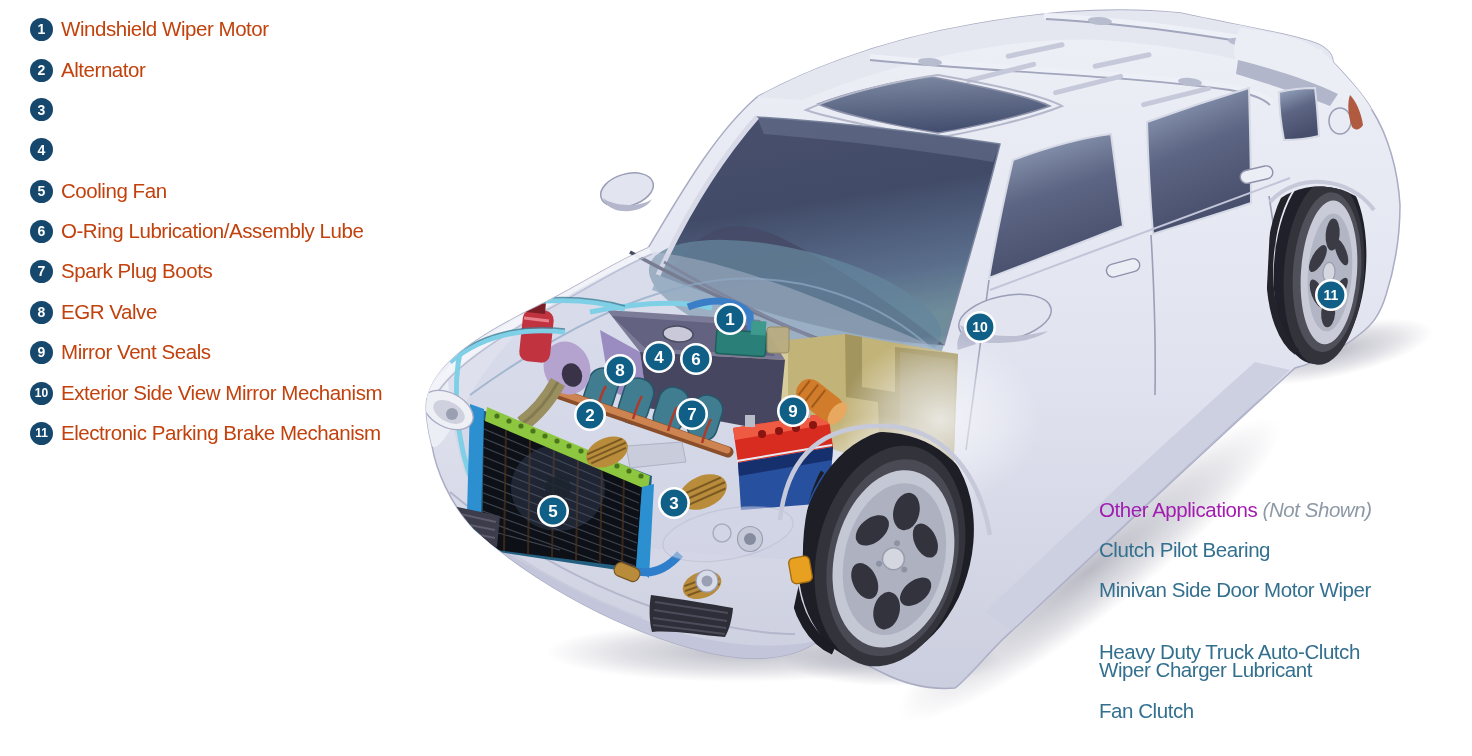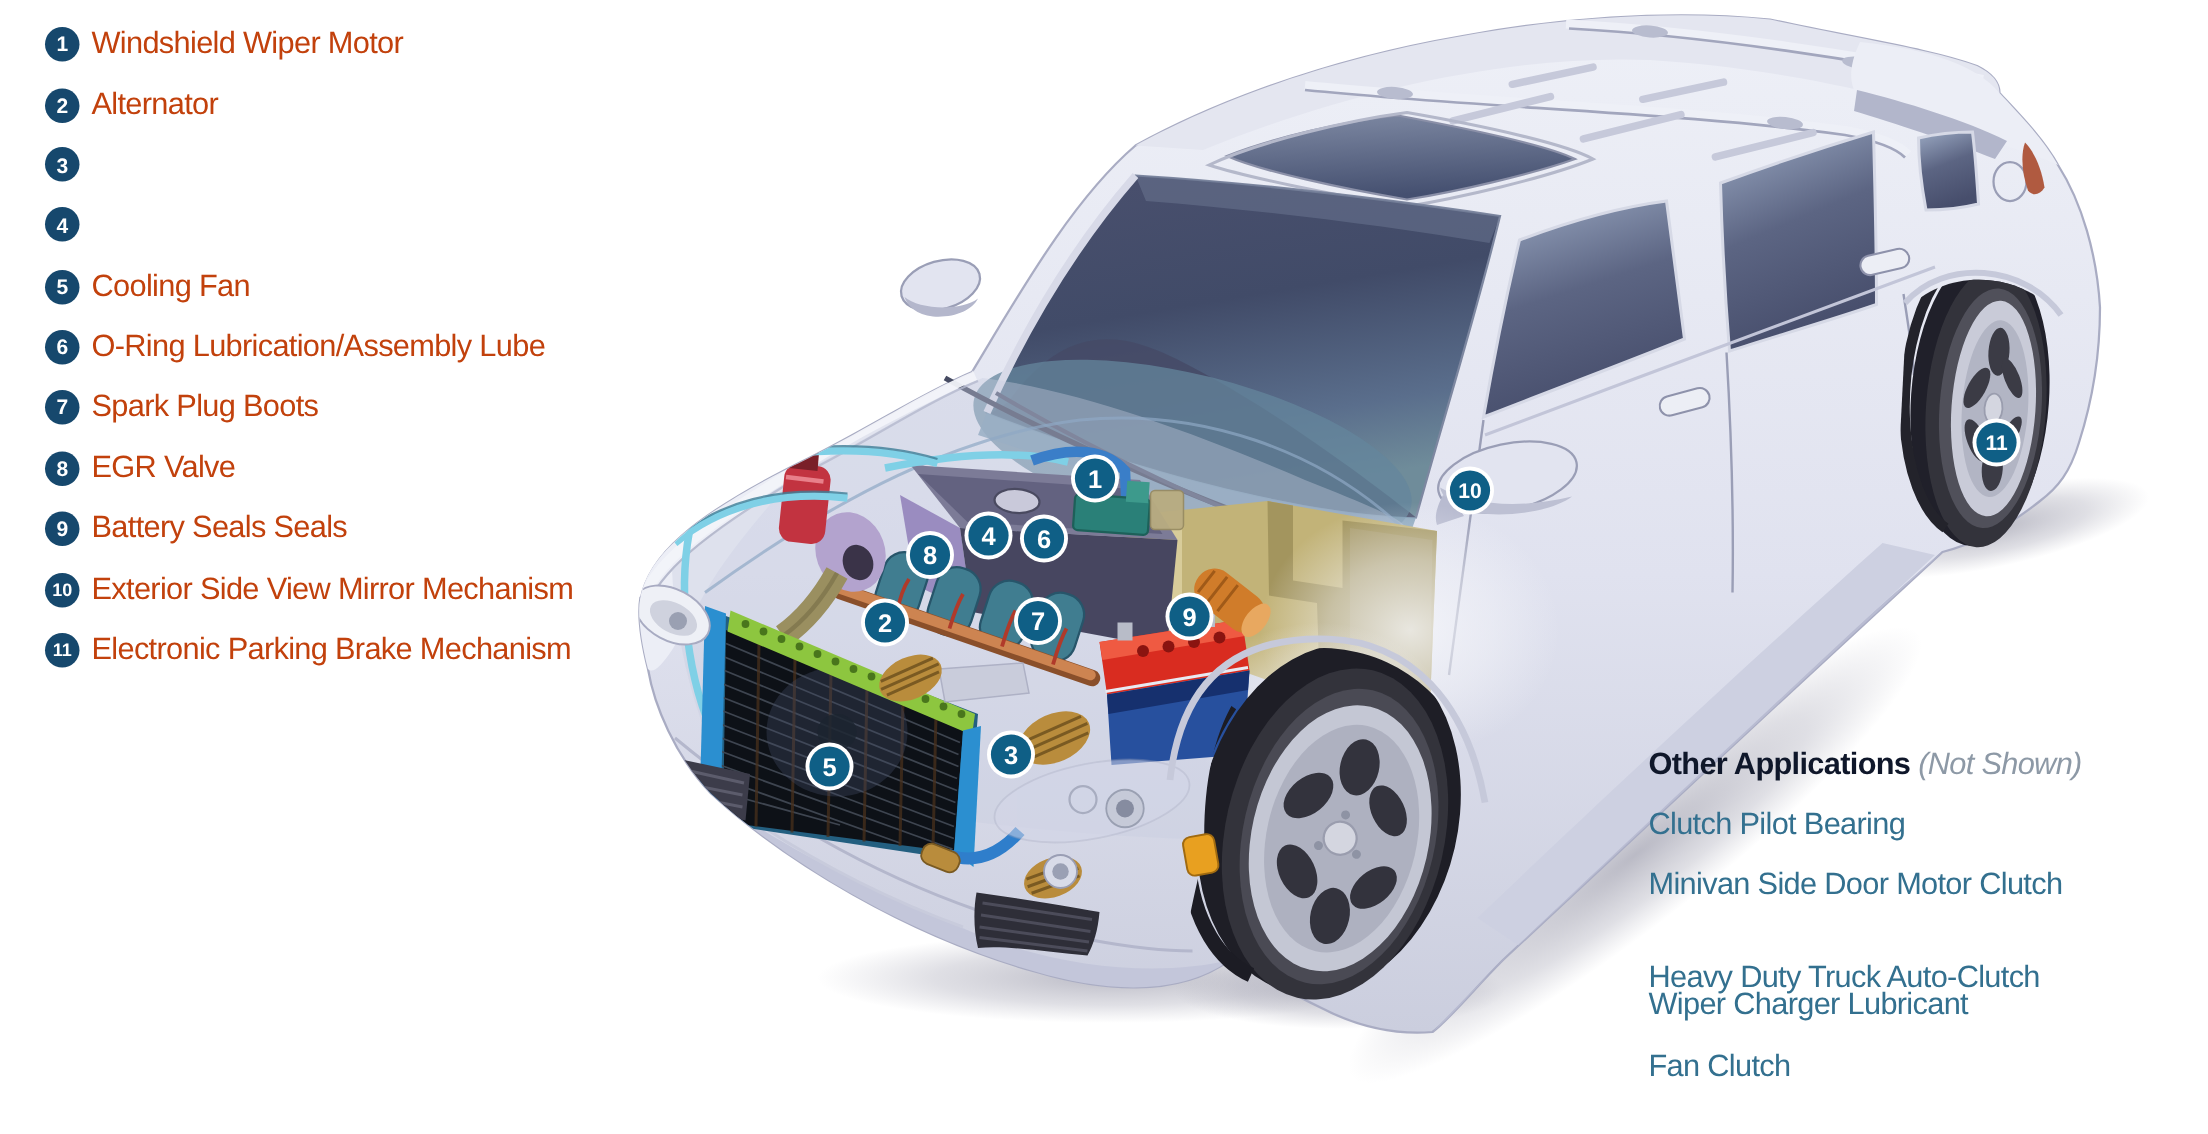--- a/index.html
+++ b/index.html
@@ -2,21 +2,21 @@
 <html><head>
 <meta charset="utf-8">
 <style>
 html,body{margin:0;padding:0;width:1472px;height:756px;background:#ffffff;overflow:hidden;}
 body{font-family:"Liberation Sans",sans-serif;position:relative;}
 #car{position:absolute;left:0;top:0;}
 .lrow{position:absolute;left:30px;white-space:nowrap;display:flex;align-items:center;}
 .lnum{width:23px;height:23px;border-radius:50%;background:#16486d;color:#fff;font-size:14px;font-weight:bold;display:flex;align-items:center;justify-content:center;margin-right:8px;flex:0 0 23px;}
 .ltxt{font-size:20.5px;color:#c2410c;letter-spacing:-0.45px;}
 .orow{position:absolute;left:1099px;white-space:nowrap;font-size:20.5px;color:#33708f;letter-spacing:-0.45px;}
-.ohead{font-weight:bold;color:#0f172a;}
+.ohead{font-weight:normal;color:#a21caf;}
 .onote{font-style:italic;color:#8d99a6;font-weight:normal;margin-top:24px;}
 </style>
 </head>
 <body>
 <svg id="car" width="1472" height="756" viewBox="0 0 1472 756">
 <defs>
 <radialGradient id="shad" cx="50%" cy="50%" r="50%">
  <stop offset="0%" stop-color="rgba(130,130,150,0.55)"></stop>
  <stop offset="60%" stop-color="rgba(150,150,168,0.30)"></stop>
  <stop offset="100%" stop-color="rgba(160,160,175,0)"></stop>
@@ -428,28 +428,28 @@
 <div class="lrow" style="top:259px;">
     <span class="lnum">7</span>
     <span class="ltxt">Spark Plug Boots</span>
   </div>
 <div class="lrow" style="top:300px;">
     <span class="lnum">8</span>
     <span class="ltxt">EGR Valve</span>
   </div>
 <div class="lrow" style="top:340px;">
     <span class="lnum">9</span>
-    <span class="ltxt">Battery Seals Seals</span>
+    <span class="ltxt">Mirror Vent Seals</span>
   </div>
 <div class="lrow" style="top:381px;">
     <span class="lnum" style="font-size:12px;">10</span>
     <span class="ltxt">Exterior Side View Mirror Mechanism</span>
   </div>
 <div class="lrow" style="top:421px;">
     <span class="lnum" style="font-size:12px;">11</span>
     <span class="ltxt">Electronic Parking Brake Mechanism</span>
   </div>
 <div class="orow" style="top:498px;"><span class="ohead">Other Applications</span> <span class="onote">(Not Shown)</span></div>
 <div class="orow" style="top:538px;">Clutch Pilot Bearing</div>
-<div class="orow" style="top:578px;">Minivan Side Door Motor Clutch</div>
+<div class="orow" style="top:578px;">Minivan Side Door Motor Wiper</div>
 <div class="orow" style="top:640px;">Heavy Duty Truck Auto-Clutch</div>
 <div class="orow" style="top:658px;">Wiper Charger Lubricant</div>
 <div class="orow" style="top:699px;">Fan Clutch</div>
 
 </body></html>

